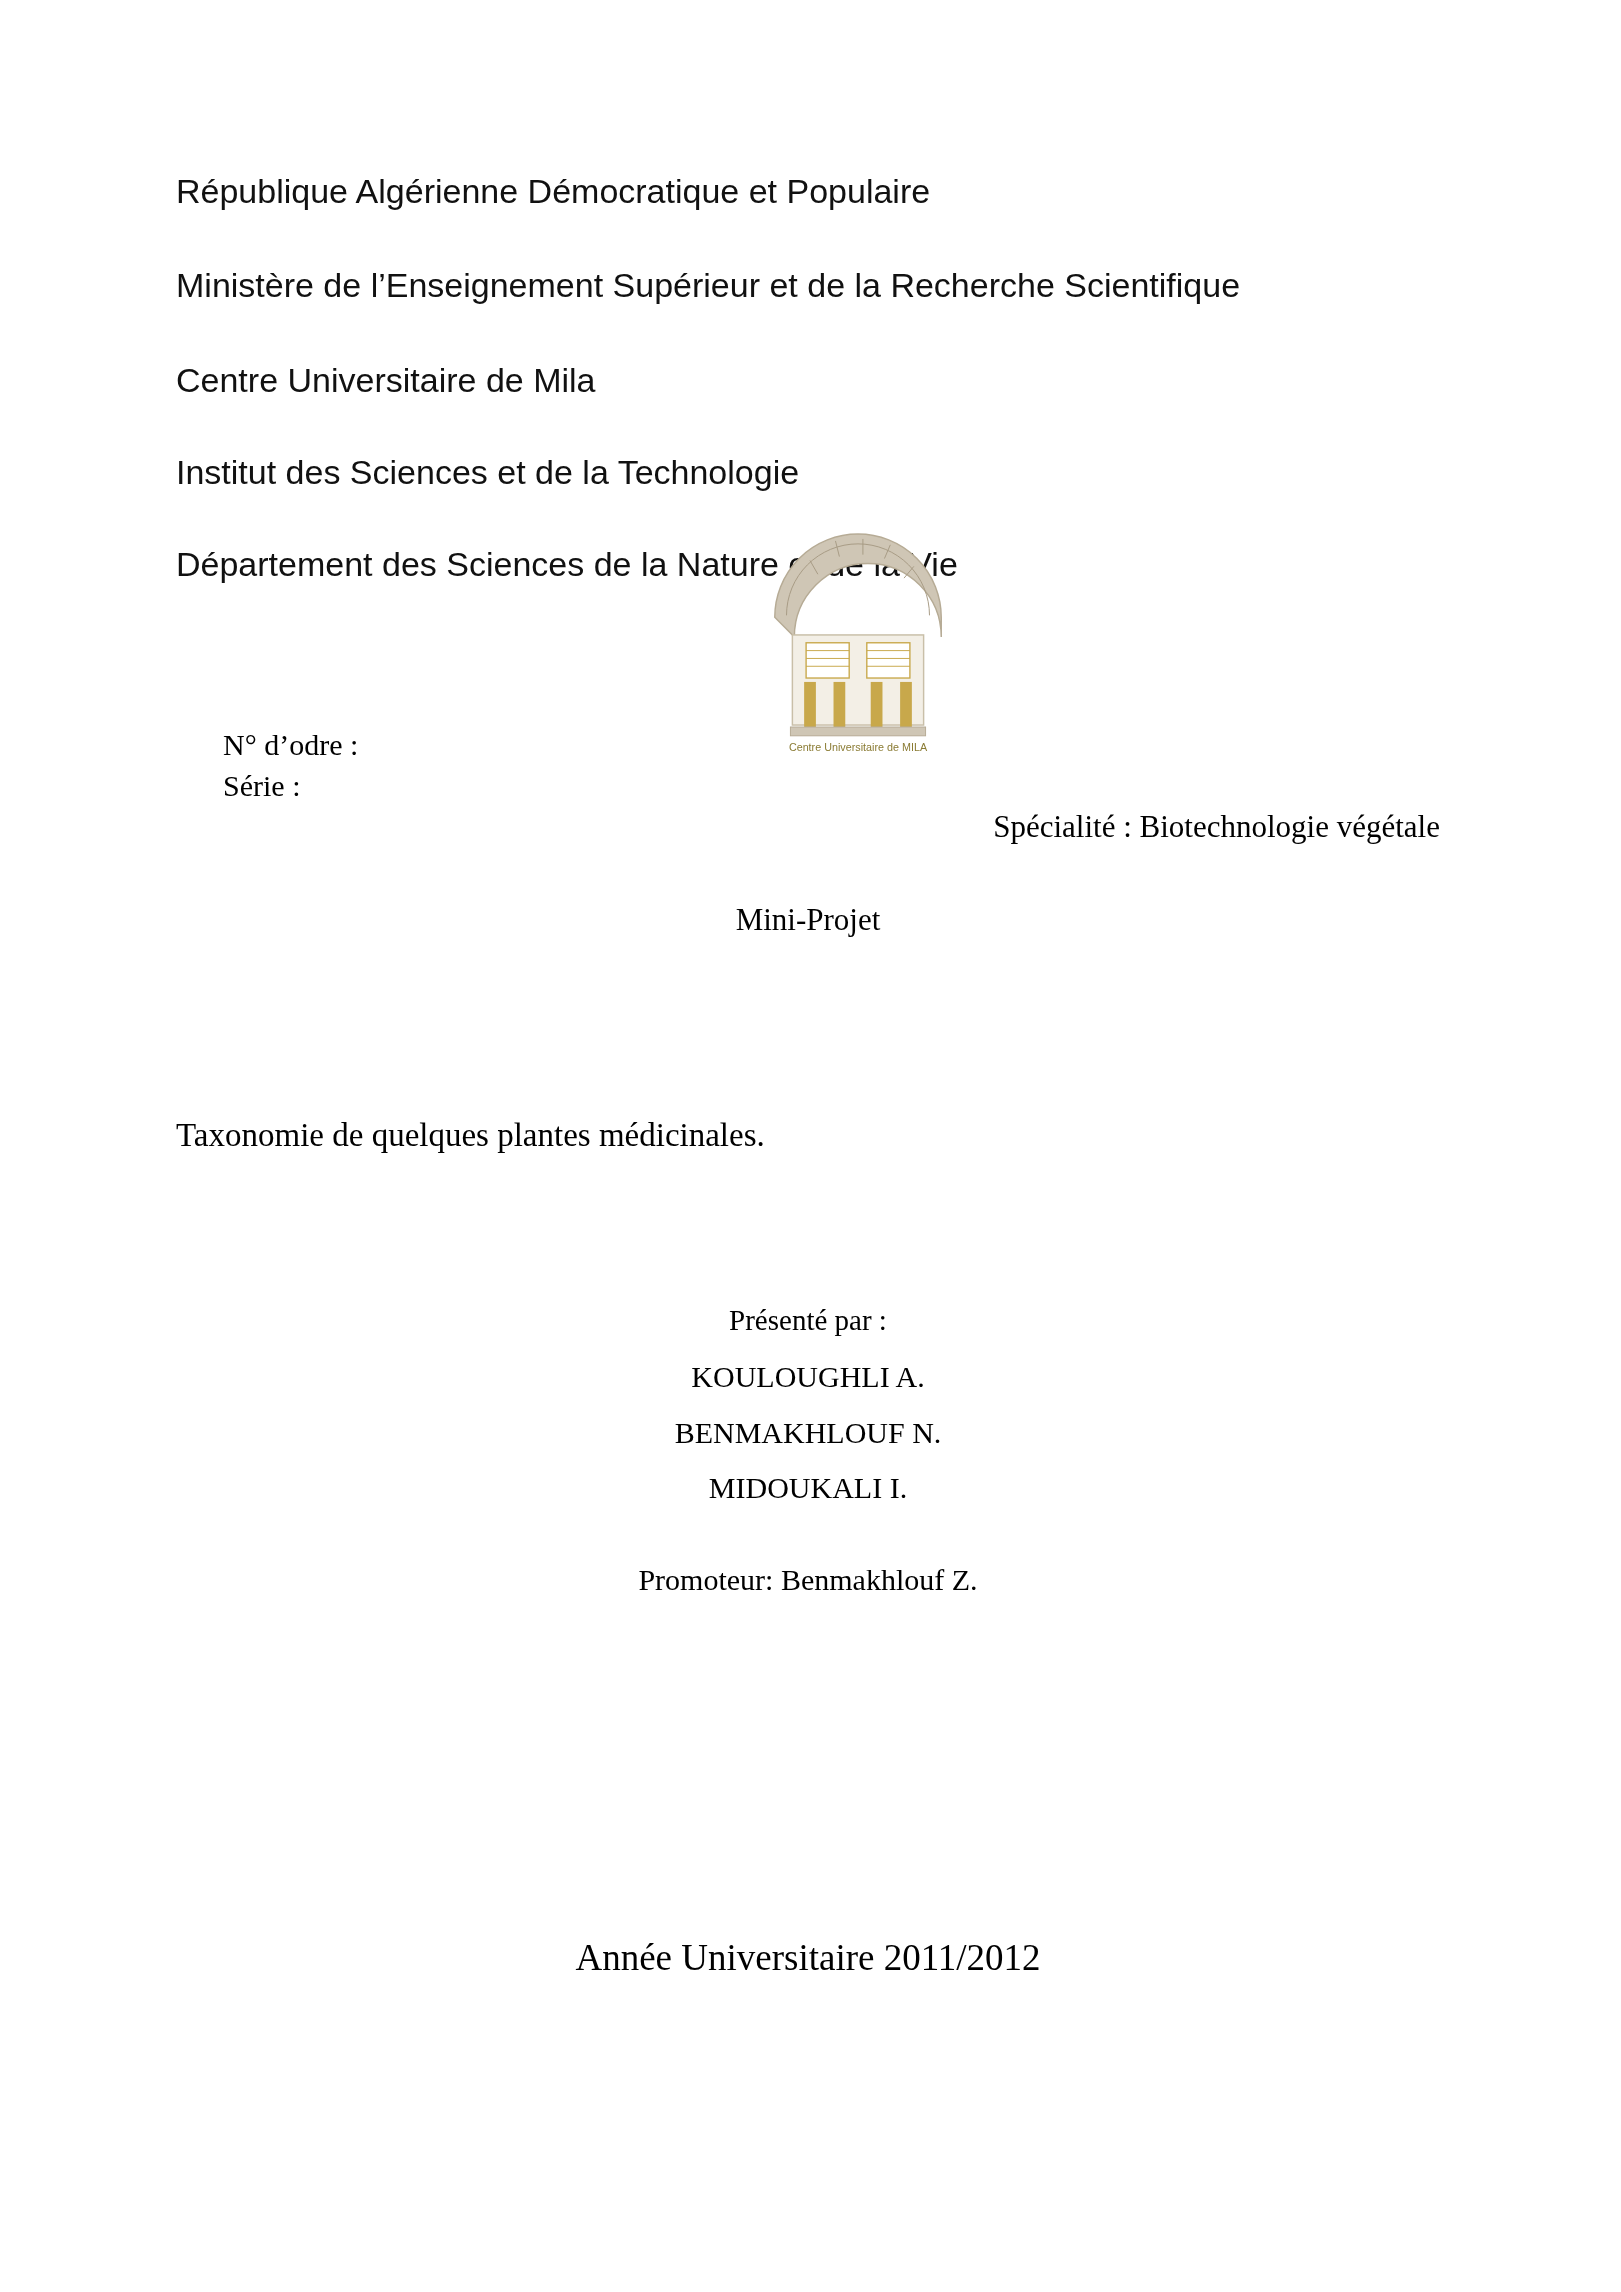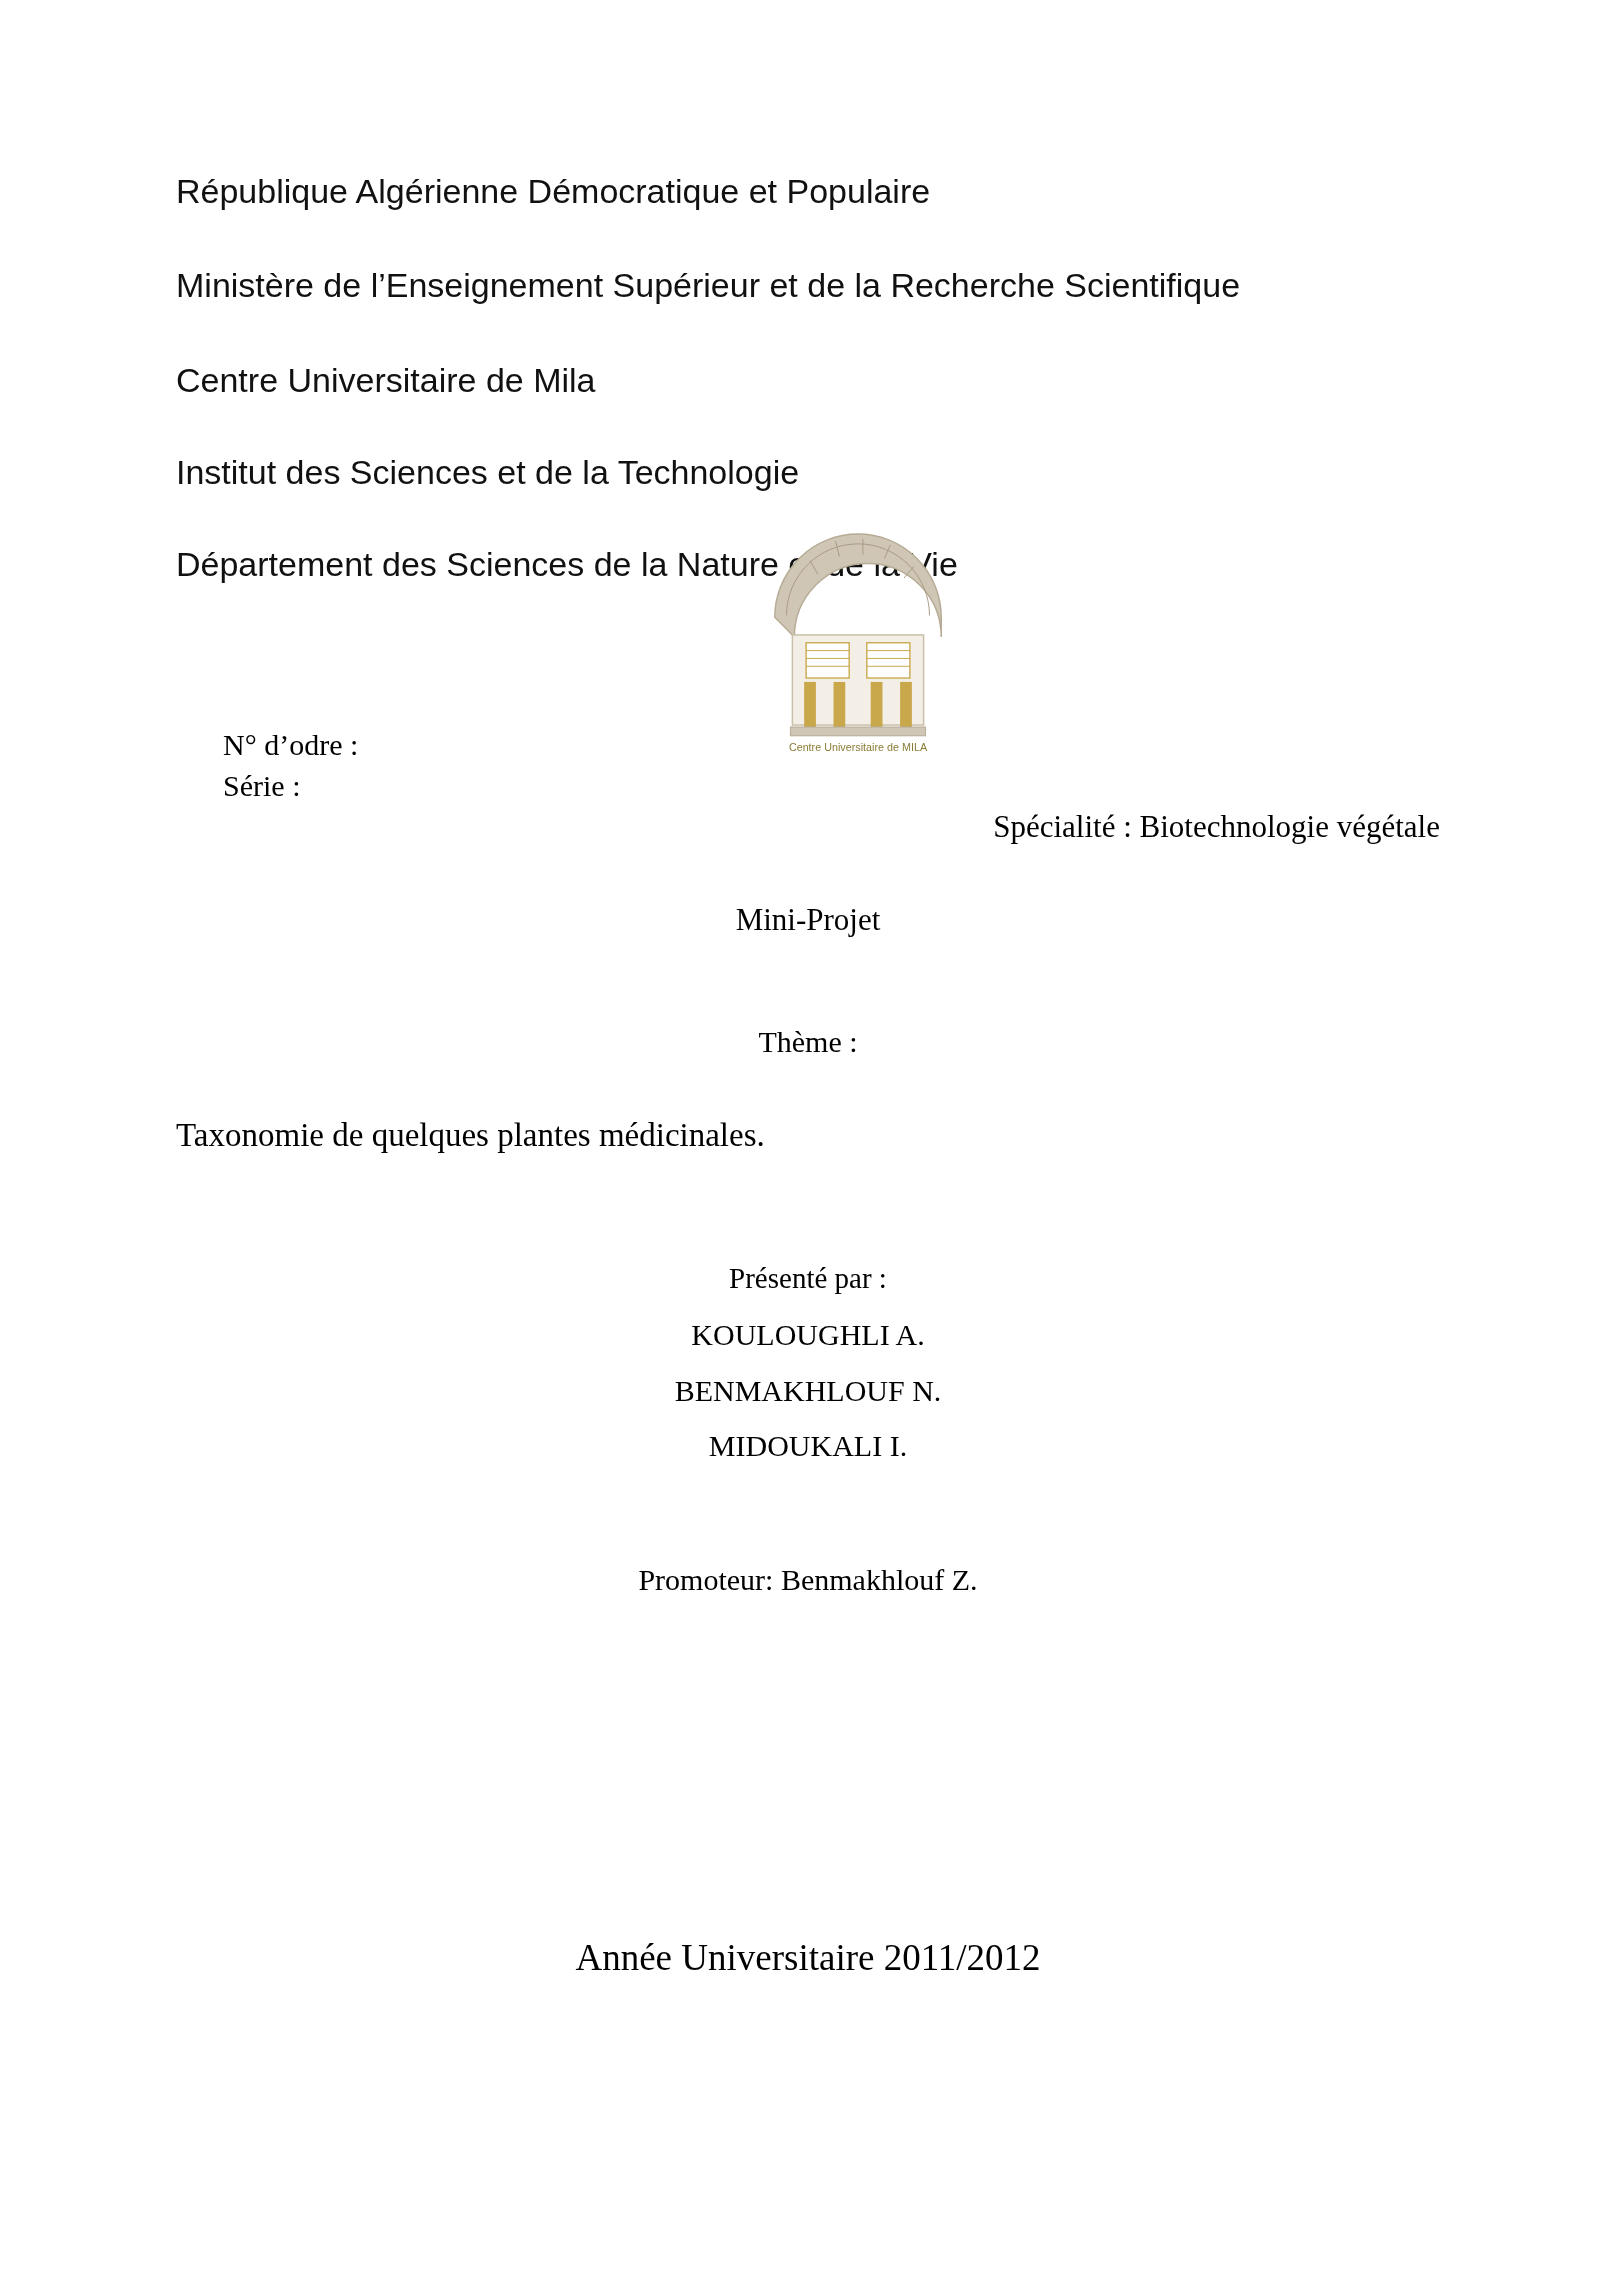--- a/index.html
+++ b/index.html
@@ -97,21 +97,21 @@
 
   .presented {
     position: absolute;
     left: 176px;
     top: 1264px;
     width: 1264px;
     text-align: center;
     font-size: 29px;
     line-height: 1.0;
   }
-  .presented .pres-label { margin-bottom: 27.4px; }
+  .presented .pres-label { margin-bottom: 27.4px; margin-top: 42px; }
   .authors div {
     font-size: 30px;
     margin-bottom: 25.5px;
   }
 
   .promoter {
     position: absolute;
     left: 176px;
     top: 1563px;
     width: 1264px;
@@ -187,21 +187,20 @@
 
   <div class="left-labels">
     <div>N° d’odre :</div>
     <div>Série :</div>
   </div>
 
   <div class="specialty">Spécialité : Biotechnologie végétale</div>
 
   <div class="miniprojet">Mini-Projet</div>
 
-  <div class="theme-label">Thème :</div>
   <div class="theme-title">Taxonomie de quelques plantes médicinales.</div>
 
   <div class="presented">
     <div class="pres-label">Présenté par :</div>
     <div class="authors">
       <div>KOULOUGHLI A.</div>
       <div>BENMAKHLOUF N.</div>
       <div>MIDOUKALI I.</div>
     </div>
   </div>

